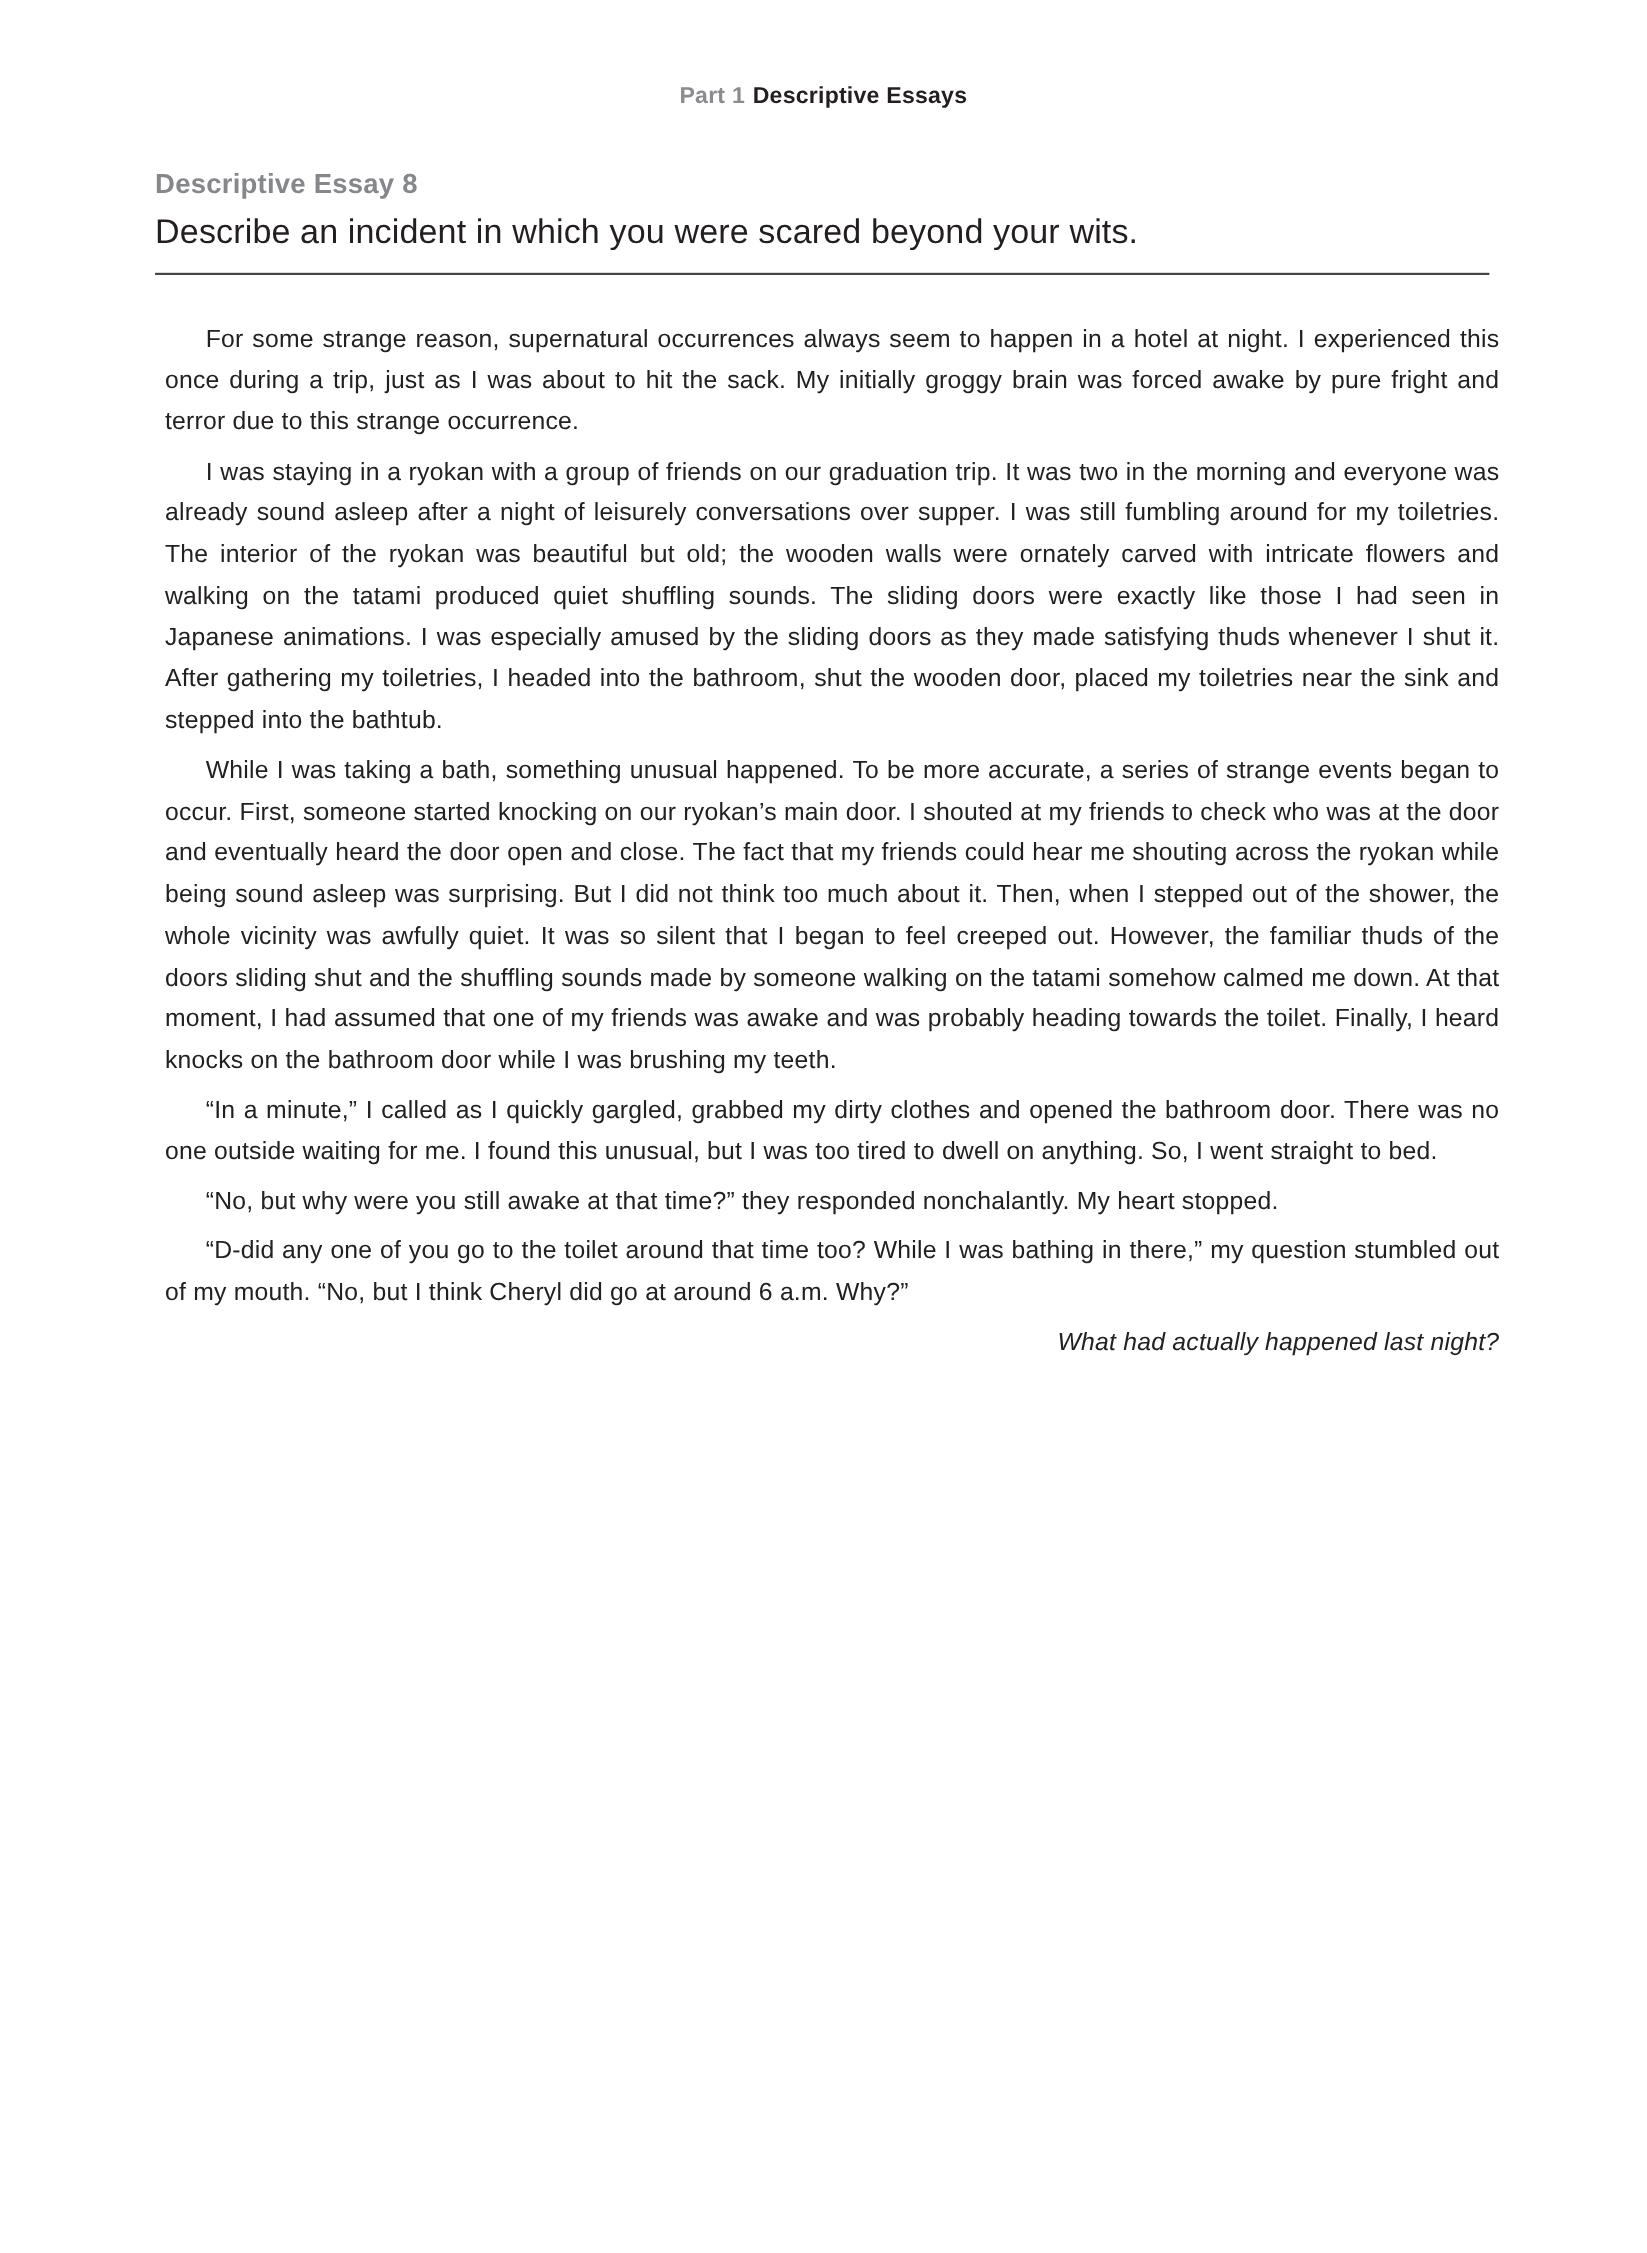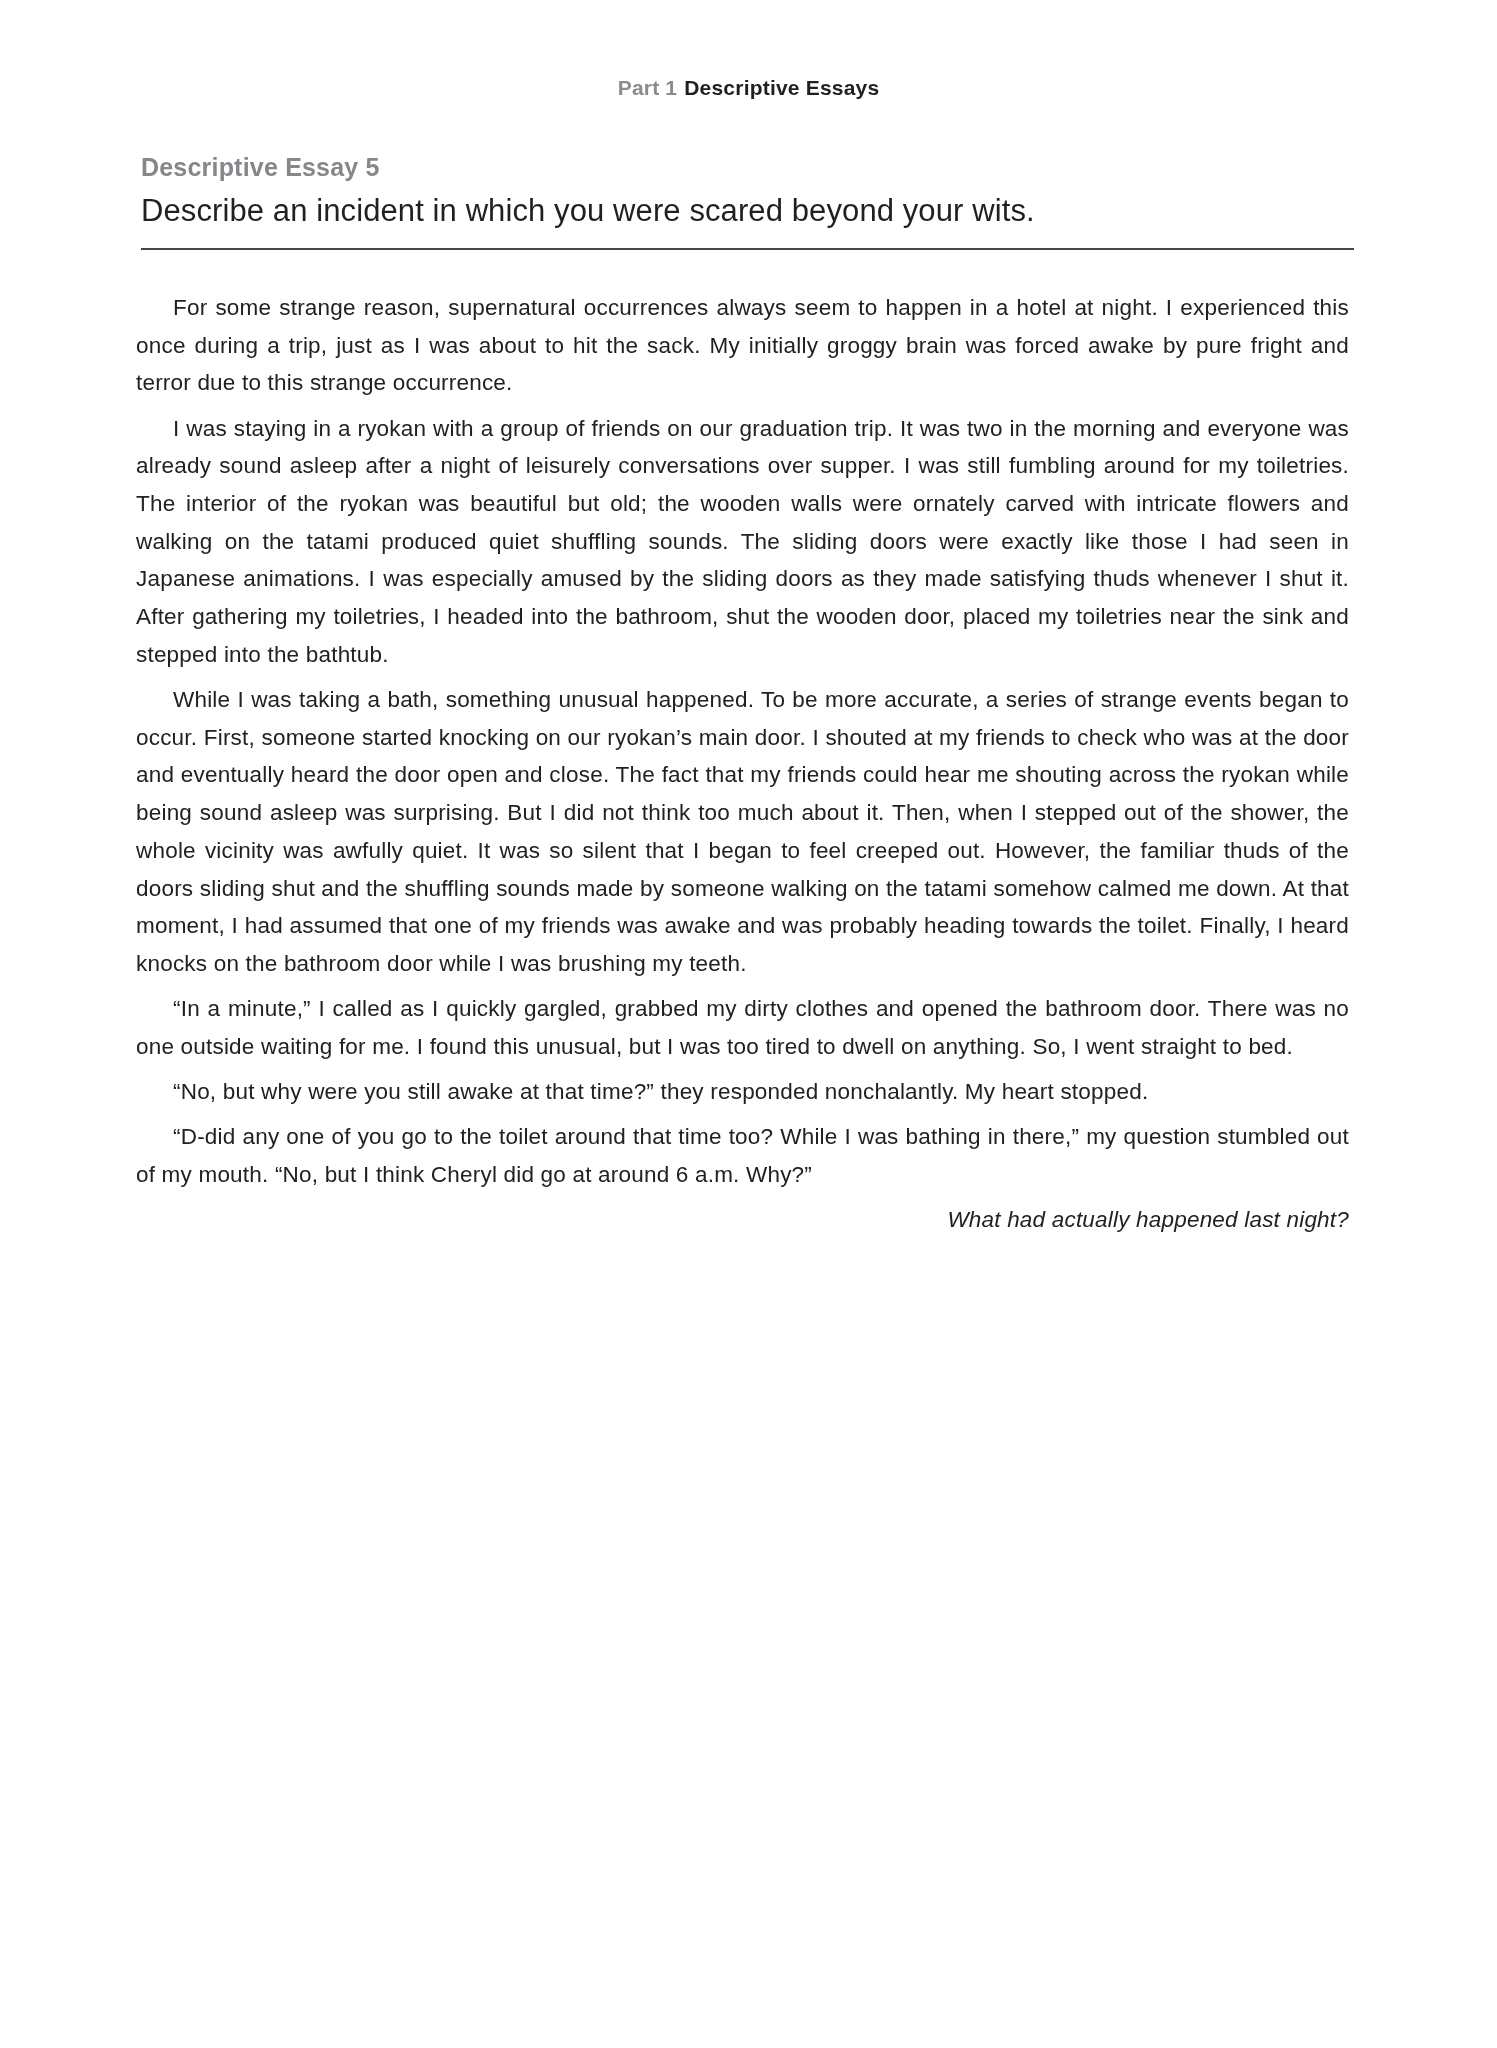--- a/index.html
+++ b/index.html
@@ -60,21 +60,21 @@
     width: 1213px;
     height: 2px;
     background: #454545;
     border: none;
     margin: 0;
     padding: 0;
   }
   .essay-body {
     position: absolute;
     top: 289px;
-    left: 136px;
+    left: 150px;
     width: 1213px;
     font-size: 22.5px;
     line-height: 37.7px;
     letter-spacing: 0.2px;
     text-align: justify;
     color: #232021;
   }
   .essay-body p {
     margin: 0 0 7.5px 0;
     text-indent: 37px;
@@ -107,21 +107,21 @@
 </style>
 </head>
 <body>
 
 <div class="page">
 
   <div class="running-header">
     <span class="part-label">Part 1</span><span class="part-title">Descriptive Essays</span>
   </div>
 
-  <div class="essay-label">Descriptive Essay 5</div>
+  <div class="essay-label">Descriptive Essay 8</div>
 
   <h1 class="essay-title">Describe an incident in which you were scared beyond your wits.</h1>
 
   <div class="title-rule"></div>
 
   <div class="essay-body">
     <p>For some strange reason, supernatural occurrences always seem to happen in a hotel at night. I experienced this once during a trip, just as I was about to hit the sack. My initially groggy brain was forced awake by pure fright and terror due to this strange occurrence.</p>
     <p>I was staying in a ryokan with a group of friends on our graduation trip. It was two in the morning and everyone was already sound asleep after a night of leisurely conversations over supper. I was still fumbling around for my toiletries. The interior of the ryokan was beautiful but old; the wooden walls were ornately carved with intricate flowers and walking on the tatami produced quiet shuffling sounds. The sliding doors were exactly like those I had seen in Japanese animations. I was especially amused by the sliding doors as they made satisfying thuds whenever I shut it. After gathering my toiletries, I headed into the bathroom, shut the wooden door, placed my toiletries near the sink and stepped into the bathtub.</p>
     <p>While I was taking a bath, something unusual happened. To be more accurate, a series of strange events began to occur. First, someone started knocking on our ryokan’s main door. I shouted at my friends to check who was at the door and eventually heard the door open and close. The fact that my friends could hear me shouting across the ryokan while being sound asleep was surprising. But I did not think too much about it. Then, when I stepped out of the shower, the whole vicinity was awfully quiet. It was so silent that I began to feel creeped out. However, the familiar thuds of the doors sliding shut and the shuffling sounds made by someone walking on the tatami somehow calmed me down. At that moment, I had assumed that one of my friends was awake and was probably heading towards the toilet. Finally, I heard knocks on the bathroom door while I was brushing my teeth.</p>
     <p>“In a minute,” I called as I quickly gargled, grabbed my dirty clothes and opened the bathroom door. There was no one outside waiting for me. I found this unusual, but I was too tired to dwell on anything. So, I went straight to bed.</p>

